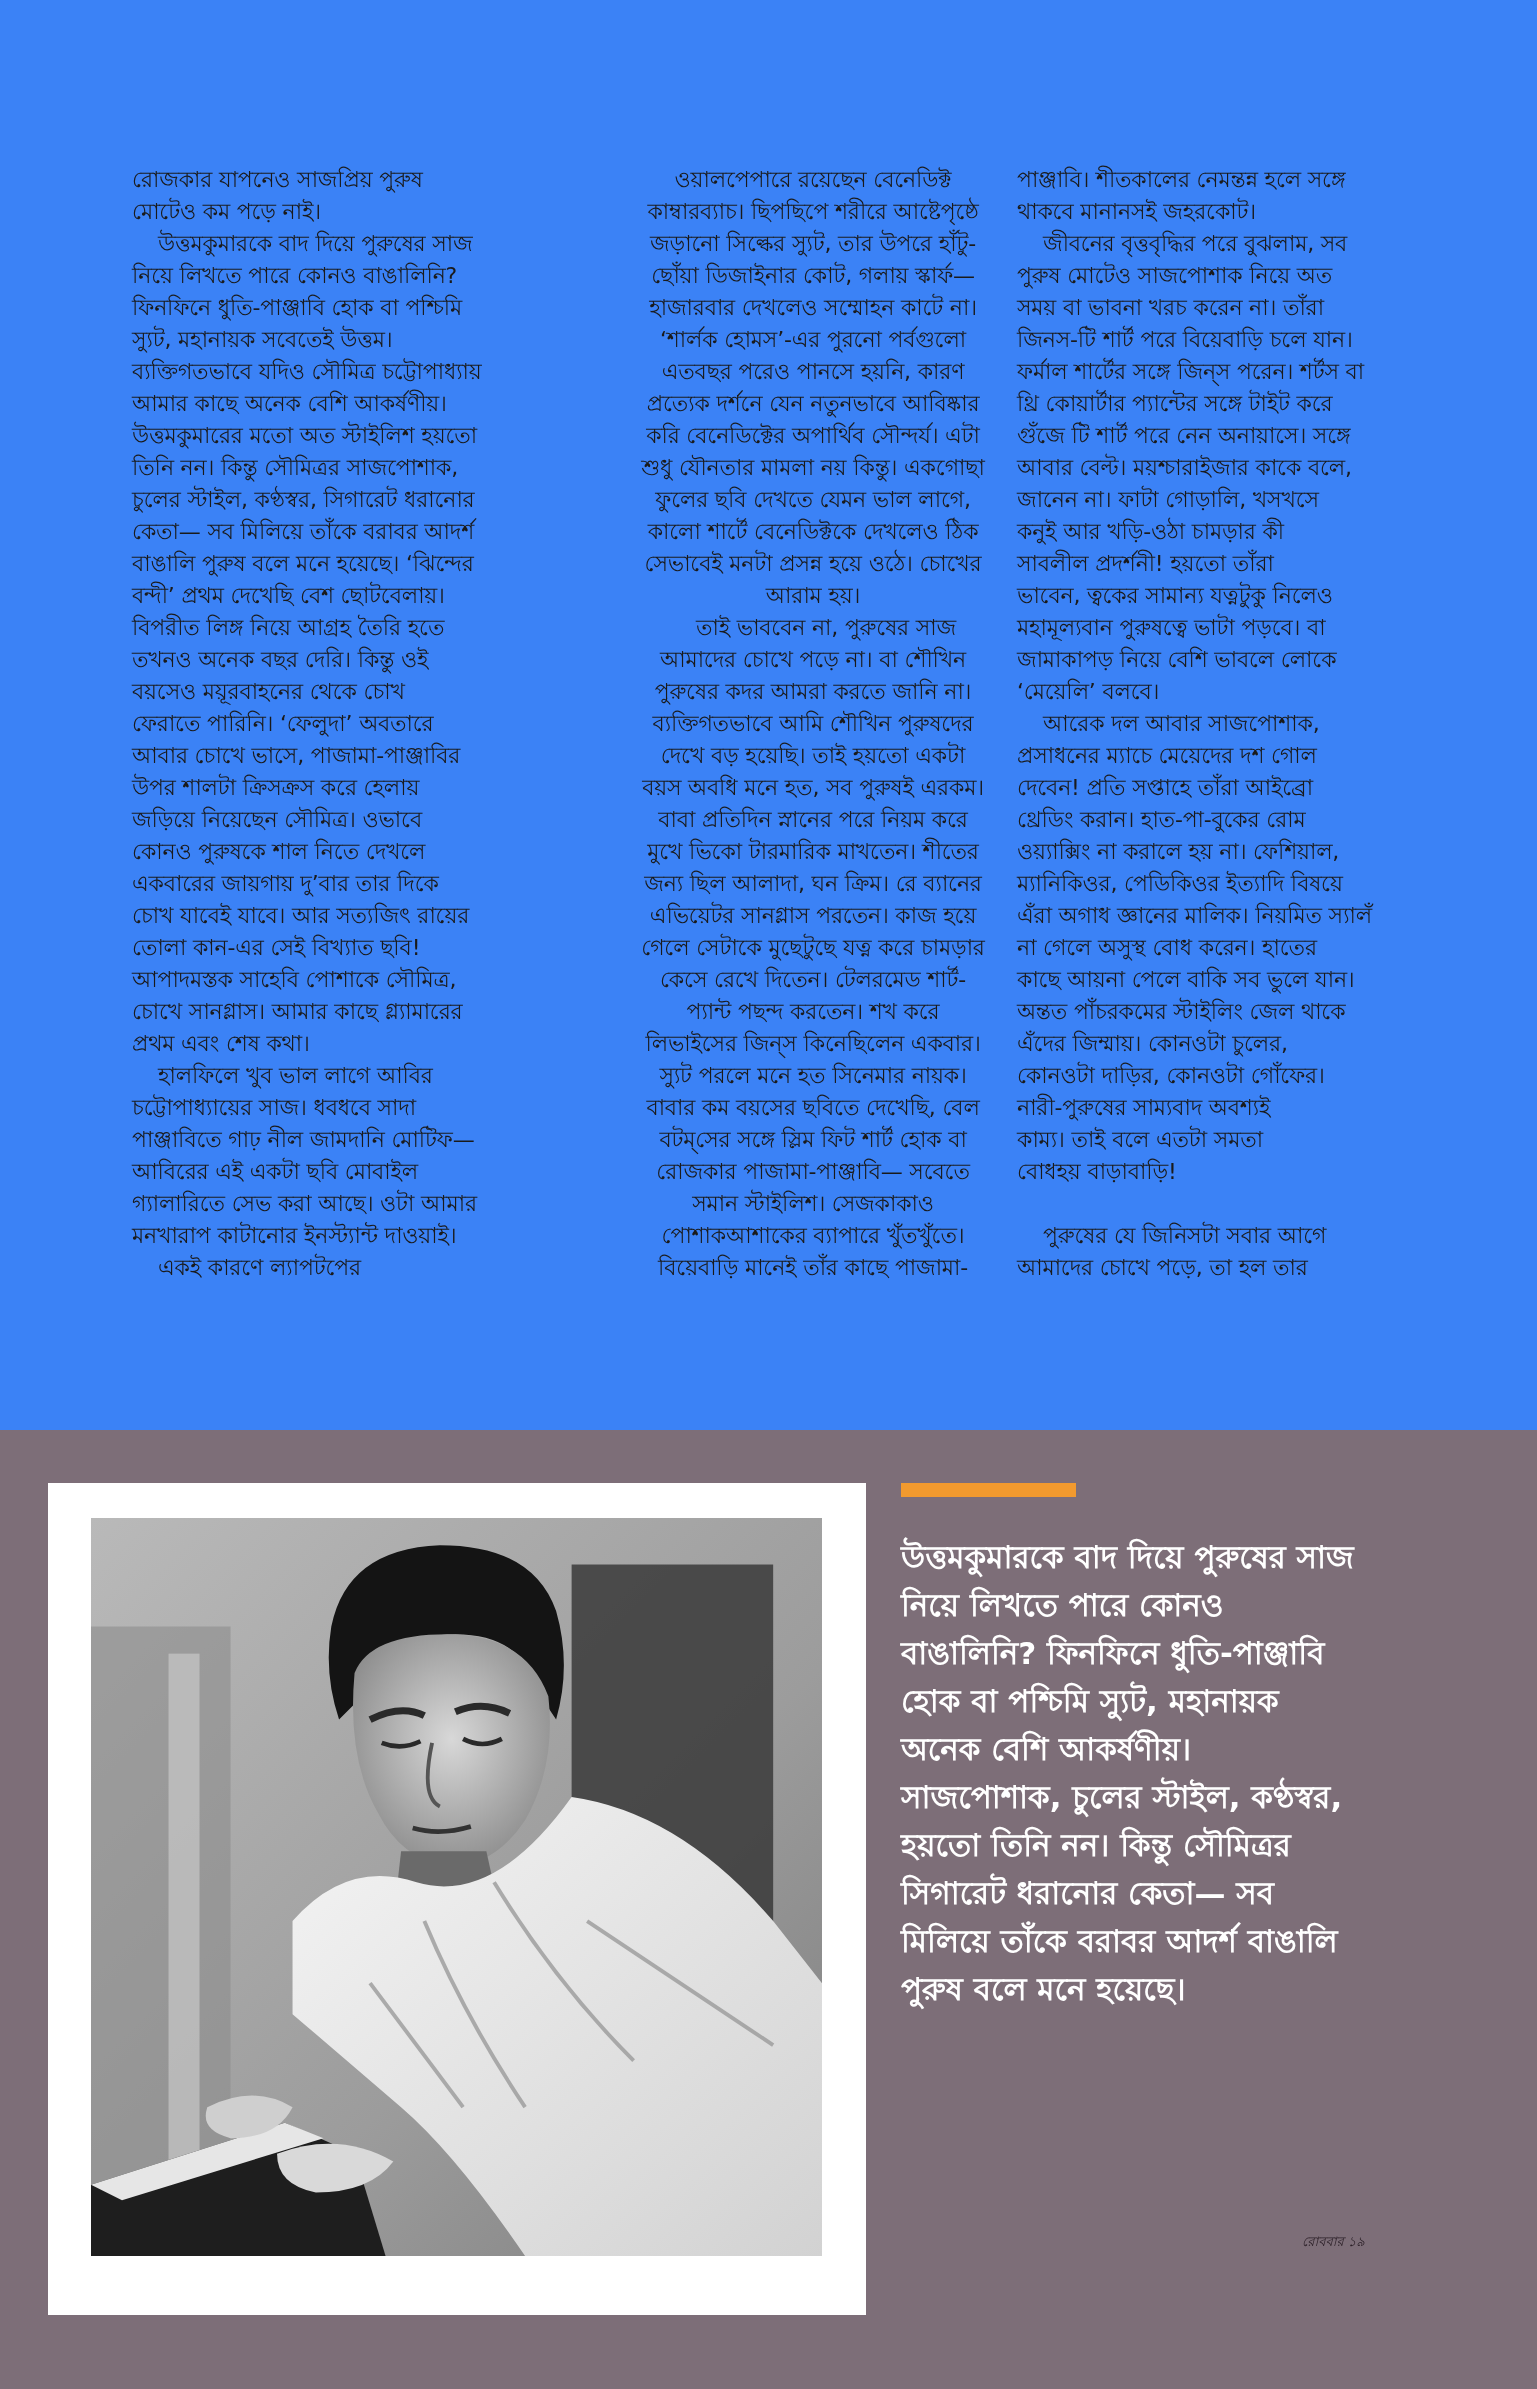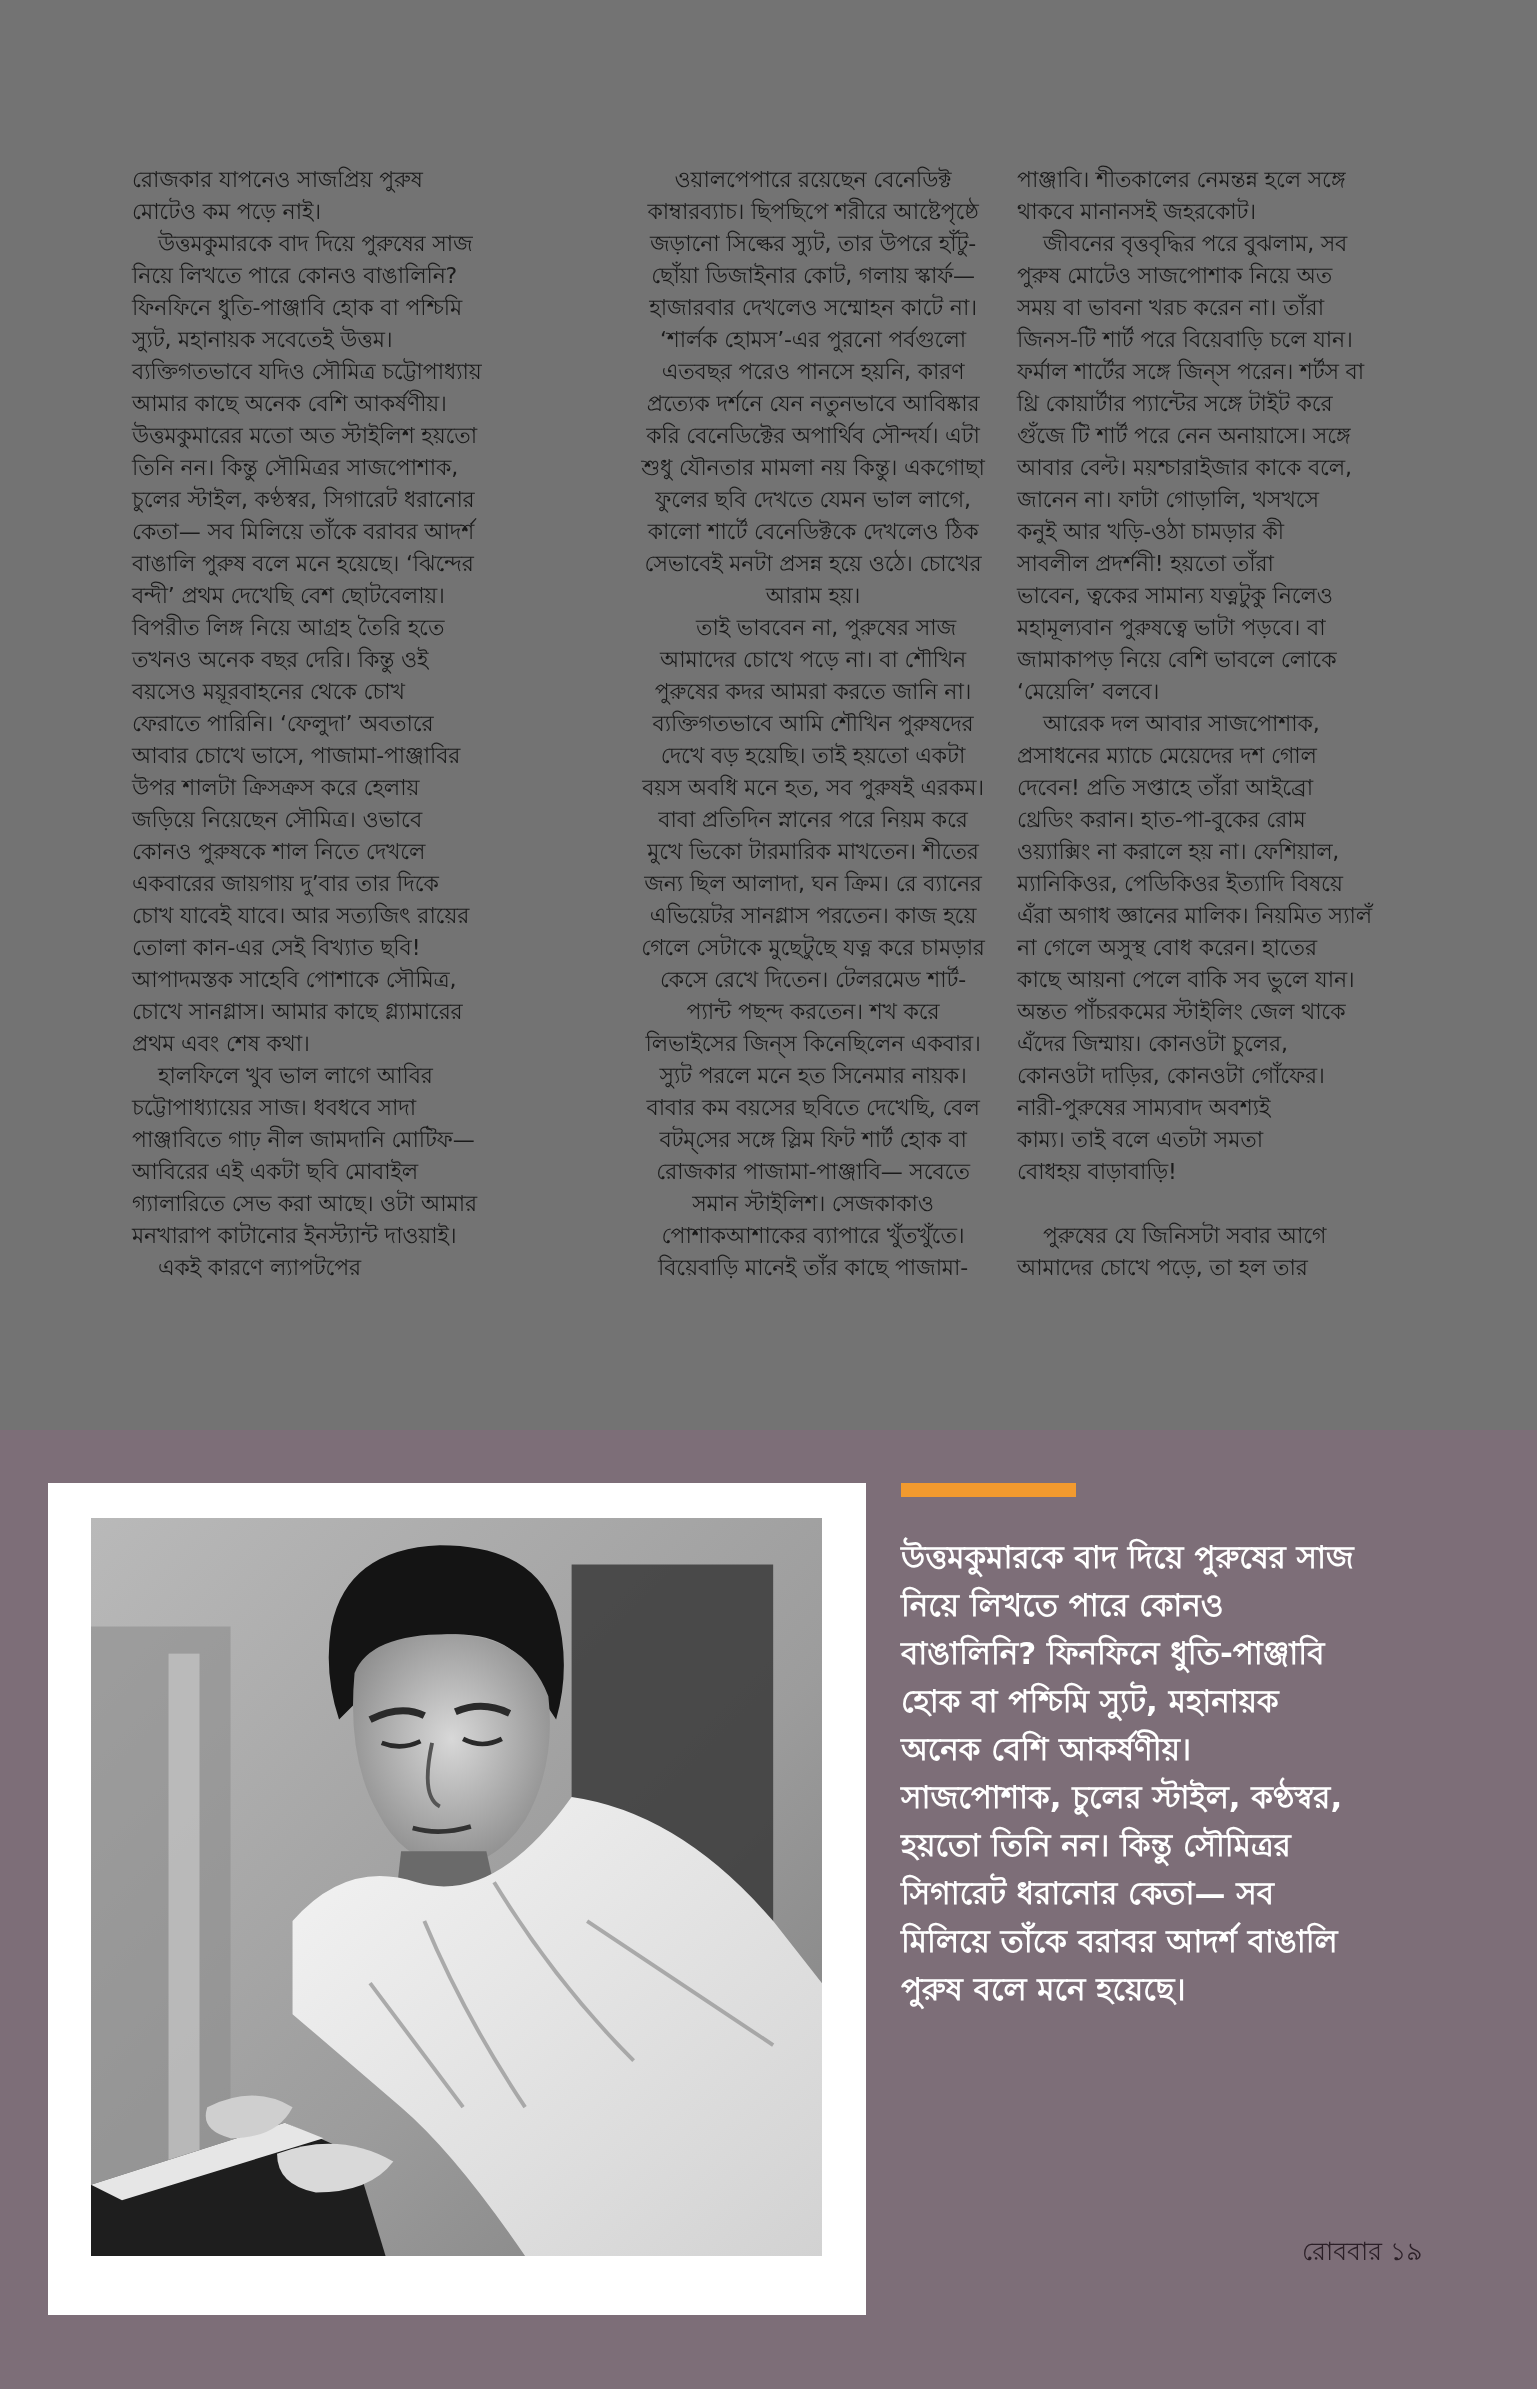--- a/index.html
+++ b/index.html
@@ -12,21 +12,21 @@
       height: 2389px;
       position: relative;
       overflow: hidden;
       font-family: "DejaVu Sans", "Liberation Sans", sans-serif;
     }
     .page {
       position: absolute;
       left: 0; top: 0;
       width: 1538px;
       height: 2389px;
-      background: #737373;
+      background: #3b82f6;
     }
     
     .column {
       position: absolute;
       top: 164px;
       font-size: 22px;
       line-height: 32px;
       color: #1a1a1a;
       letter-spacing: -0.2px;
     }
@@ -89,23 +89,24 @@
     }
     .pull-quote .line {
       display: block;
       white-space: nowrap;
       height: 48px;
     }
     .folio {
       position: absolute;
       left: 1302px;
       top: 2232px;
-      font-size: 25px;
+      font-size: 13px;
       color: #2b1f27;
       white-space: nowrap;
+      font-style: italic;
     }
   </style>
 </head>
 <body>
 
 <div class="page">
 
   <div class="column col-1">
       <span class="line">রোজকার যাপনেও সাজপ্রিয় পুরুষ</span>
       <span class="line">মোটেও কম পড়ে নাই।</span>

